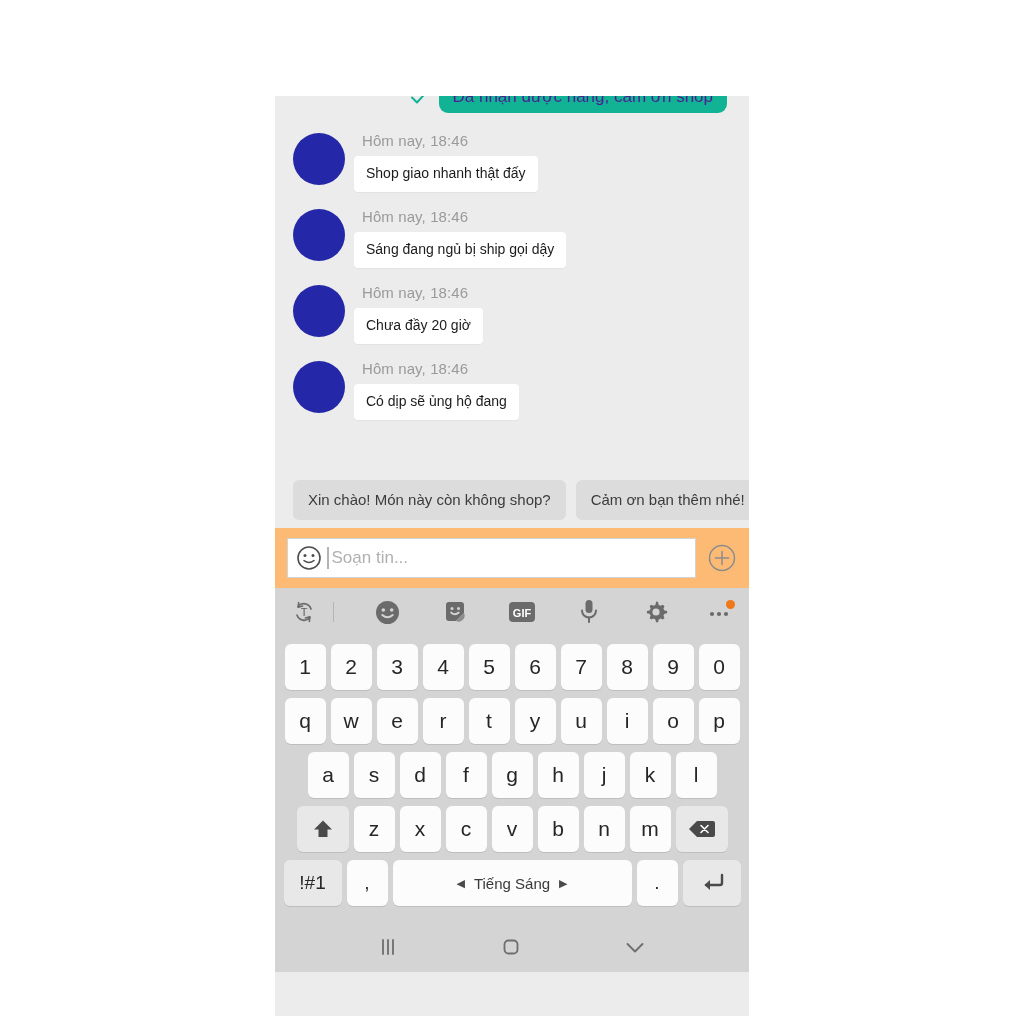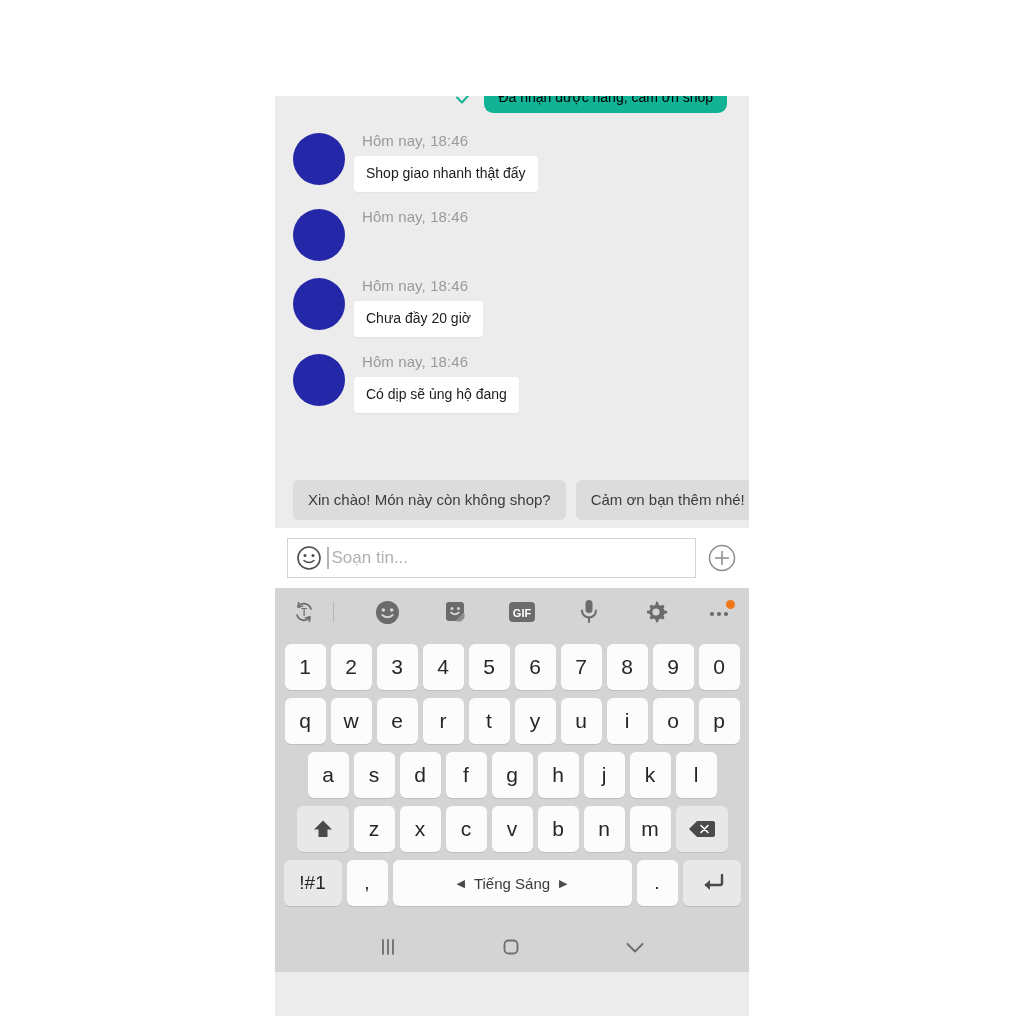--- a/index.html
+++ b/index.html
@@ -47,24 +47,24 @@
     padding-right: 22px;
     box-sizing: border-box;
   }
   .check-icon {
     margin-right: 9px;
     display: block;
     line-height: 0;
   }
   .sent-bubble {
     background: #12b394;
-    color: #000000;
+    color: #4c1d95;
     border-radius: 9px;
     padding: 6px 14px;
-    font-size: 14px;
+    font-size: 17px;
     white-space: nowrap;
     line-height: 20px;
   }
   .msg {
     position: relative;
     display: flex;
     align-items: flex-start;
     padding-left: 18px;
     margin-top: 14px;
   }
@@ -119,21 +119,21 @@
     padding: 10px 15px;
     white-space: nowrap;
     flex: 0 0 auto;
     text-align: right;
   }
   
   .composer {
     position: relative;
     width: 474px;
     height: 60px;
-    background: #ffffff;
+    background: #fdba74;
     display: flex;
     align-items: center;
     padding: 0 12px;
     box-sizing: border-box;
   }
   .input-wrap {
     flex: 1 1 auto;
     height: 40px;
     background: #ffffff;
     border: 1px solid #d3d3d3;
@@ -266,20 +266,21 @@
         <div class="msg-body">
           <div class="msg-time">Hôm nay, 18:46</div>
           <div class="msg-bubble">Shop giao nhanh thật đấy</div>
         </div>
       </div>
 
       <div class="msg">
         <div class="avatar"></div>
         <div class="msg-body">
           <div class="msg-time">Hôm nay, 18:46</div>
+          <div class="msg-bubble">Sáng đang ngủ bị ship gọi dậy</div>
         </div>
       </div>
 
       <div class="msg">
         <div class="avatar"></div>
         <div class="msg-body">
           <div class="msg-time">Hôm nay, 18:46</div>
           <div class="msg-bubble">Chưa đầy 20 giờ</div>
         </div>
       </div>

